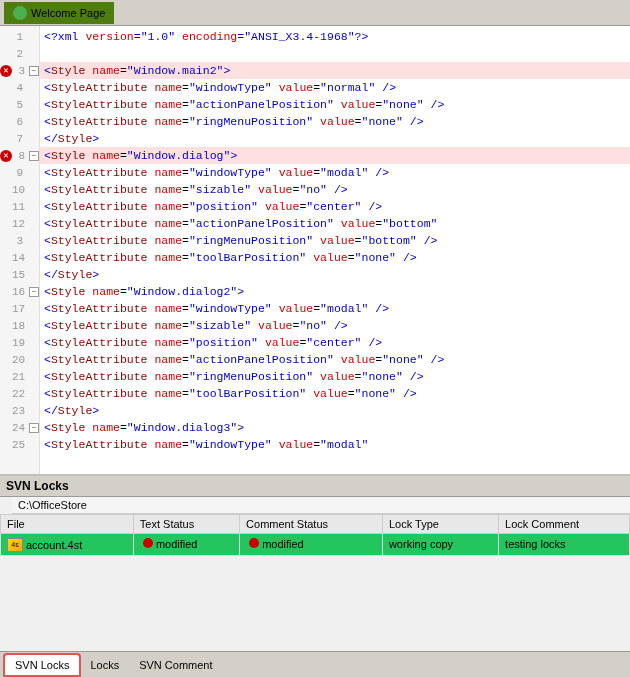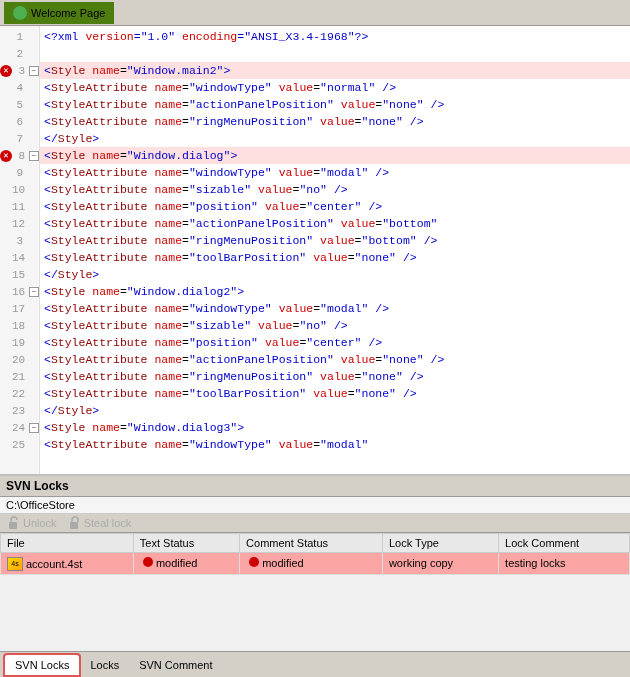--- a/index.html
+++ b/index.html
@@ -134,20 +134,21 @@
       border-bottom: 1px solid #999;
       color: #000;
     }
     .svn-path-bar {
       background: #f5f5f5;
       padding: 2px 6px;
       font-family: Arial, sans-serif;
       font-size: 11px;
       border-bottom: 1px solid #ccc;
       color: #000;
+      margin-left: 12px;
     }
     .svn-toolbar {
       background: #d4d0c8;
       padding: 2px 6px;
       display: flex;
       gap: 10px;
       border-bottom: 1px solid #999;
       align-items: center;
     }
     .svn-toolbar-btn {
@@ -173,21 +174,21 @@
       border: 1px solid #ccc;
       padding: 3px 6px;
       text-align: left;
       font-weight: normal;
     }
     .svn-table td {
       border: 1px solid #ddd;
       padding: 3px 6px;
     }
     .svn-table tr.data-row td {
-      background: #fca5a5;
+      background: #22c55e;
     }
 
     .file-icon {
       display: inline-flex;
       align-items: center;
       gap: 3px;
     }
     .file-img {
       width: 16px; height: 14px;
       background: linear-gradient(135deg, #FFD700 0%, #FFA500 100%);
@@ -406,36 +407,20 @@
   </div>
 </div>
 
 <div>
   <div class="svn-locks-header">
     <span>SVN Locks</span>
   </div>
   <div class="svn-path-bar">
     <span>C:\OfficeStore</span>
   </div>
-  <div class="svn-toolbar">
-    <div class="svn-toolbar-btn disabled">
-      <svg width="14" height="14" viewBox="0 0 14 14">
-        <rect x="3" y="6" width="8" height="7" fill="#aaa" rx="1"></rect>
-        <path d="M5 6 V4 Q5 1 8 1 Q11 1 11 4" fill="none" stroke="#aaa" stroke-width="1.5"></path>
-      </svg>
-      <span>Unlock</span>
-    </div>
-    <div class="svn-toolbar-btn disabled">
-      <svg width="14" height="14" viewBox="0 0 14 14">
-        <rect x="3" y="6" width="8" height="7" fill="#aaa" rx="1"></rect>
-        <path d="M5 6 V4 Q5 1 8 1 Q11 1 11 4 V6" fill="none" stroke="#aaa" stroke-width="1.5"></path>
-      </svg>
-      <span>Steal lock</span>
-    </div>
-  </div>
   <table class="svn-table">
     <thead>
       <tr>
         <th><span>File</span></th>
         <th><span>Text Status</span></th>
         <th><span>Comment Status</span></th>
         <th><span>Lock Type</span></th>
         <th><span>Lock Comment</span></th>
       </tr>
     </thead>

